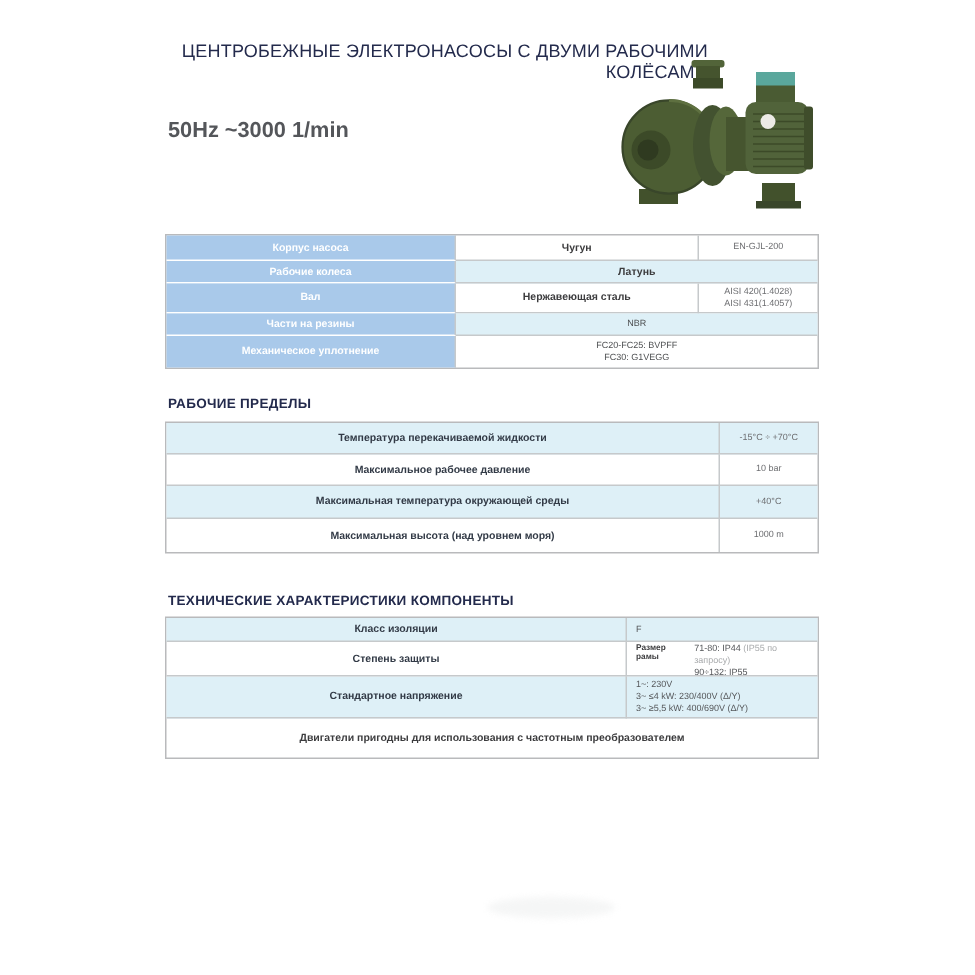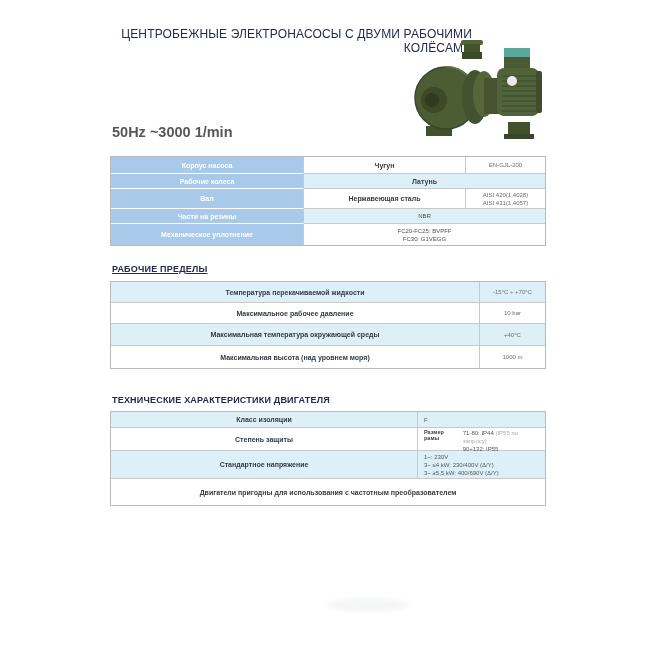--- a/index.html
+++ b/index.html
@@ -1,24 +1,24 @@
 <!DOCTYPE html>
 <html><head>
 <meta charset="utf-8">
 <style>
   html,body{margin:0;padding:0;}
   .page{position:relative;width:650px;height:650px;background:#ffffff;overflow:hidden;
         font-family:"Liberation Sans",sans-serif;-webkit-font-smoothing:antialiased;}
   .doc-title{position:absolute;left:112px;top:27px;width:360px;font-size:12px;font-weight:normal;
         color:#232a4c;letter-spacing:0.15px;text-align:right;}
   .series{position:absolute;left:111px;top:52px;font-size:22px;font-weight:bold;color:#2aa9e0;letter-spacing:0.2px;}
-  .subtitle{position:absolute;left:112px;top:79px;font-size:14.5px;font-weight:bold;color:#54565a;margin-top:45px;}
+  .subtitle{position:absolute;left:112px;top:79px;font-size:14.5px;font-weight:bold;color:#54565a;}
   .pump{position:absolute;left:412px;top:40px;width:135px;height:102px;}
   .sec-head{position:absolute;font-size:9px;font-weight:bold;color:#232a4c;letter-spacing:0.2px;}
-  .sh1{left:112px;top:139px;} .sh2{left:112px;top:264px;text-decoration:underline;} .sh3{left:112px;top:395px;}
+  .sh1{left:112px;top:139px;} .sh2{left:112px;top:264px;} .sh3{left:112px;top:395px;}
   .t{position:absolute;left:110px;width:436px;border:1px solid #b9babc;box-sizing:border-box;background:#fff;}
   .t1{top:156px;} .t2{top:281px;} .t3{top:411px;}
   .row{display:flex;width:100%;}
   .cell{box-sizing:border-box;display:flex;align-items:center;justify-content:center;text-align:center;
         border-right:1px solid #c6c9cb;border-bottom:1px solid #c6c9cb;padding:1px 3px;flex-direction:column;}
   .cell:last-child{border-right:none;}
   .row:last-child > .cell{border-bottom:none;}
   .lbl{background:#a9c9ea;color:#ffffff;font-weight:bold;font-size:7px;border-bottom-color:#ffffff;}
   .row:last-child > .lbl{border-bottom:none;}
   .shade{background:#def0f7;}
@@ -149,21 +149,21 @@
     <div class="row" style="height:22px">
       <div class="cell c2a">
           <span class="lim-lbl">Максимальная высота (над уровнем моря)</span>
         </div>
       <div class="cell c2b">
           <span class="lim-val">1000 m</span>
         </div>
     </div>
   </div>
 
-  <div class="sec-head sh3">ТЕХНИЧЕСКИЕ ХАРАКТЕРИСТИКИ ДВИГАТЕЛЯ</div>
+  <div class="sec-head sh3">ТЕХНИЧЕСКИЕ ХАРАКТЕРИСТИКИ КОМПОНЕНТЫ</div>
 
   <div class="t t3">
     <div class="row shade" style="height:16px">
       <div class="cell c3a">
           <span class="lim-lbl">Класс изоляции</span>
         </div>
       <div class="cell c3b left-val">
           <span class="mline">F</span>
         </div>
     </div>

